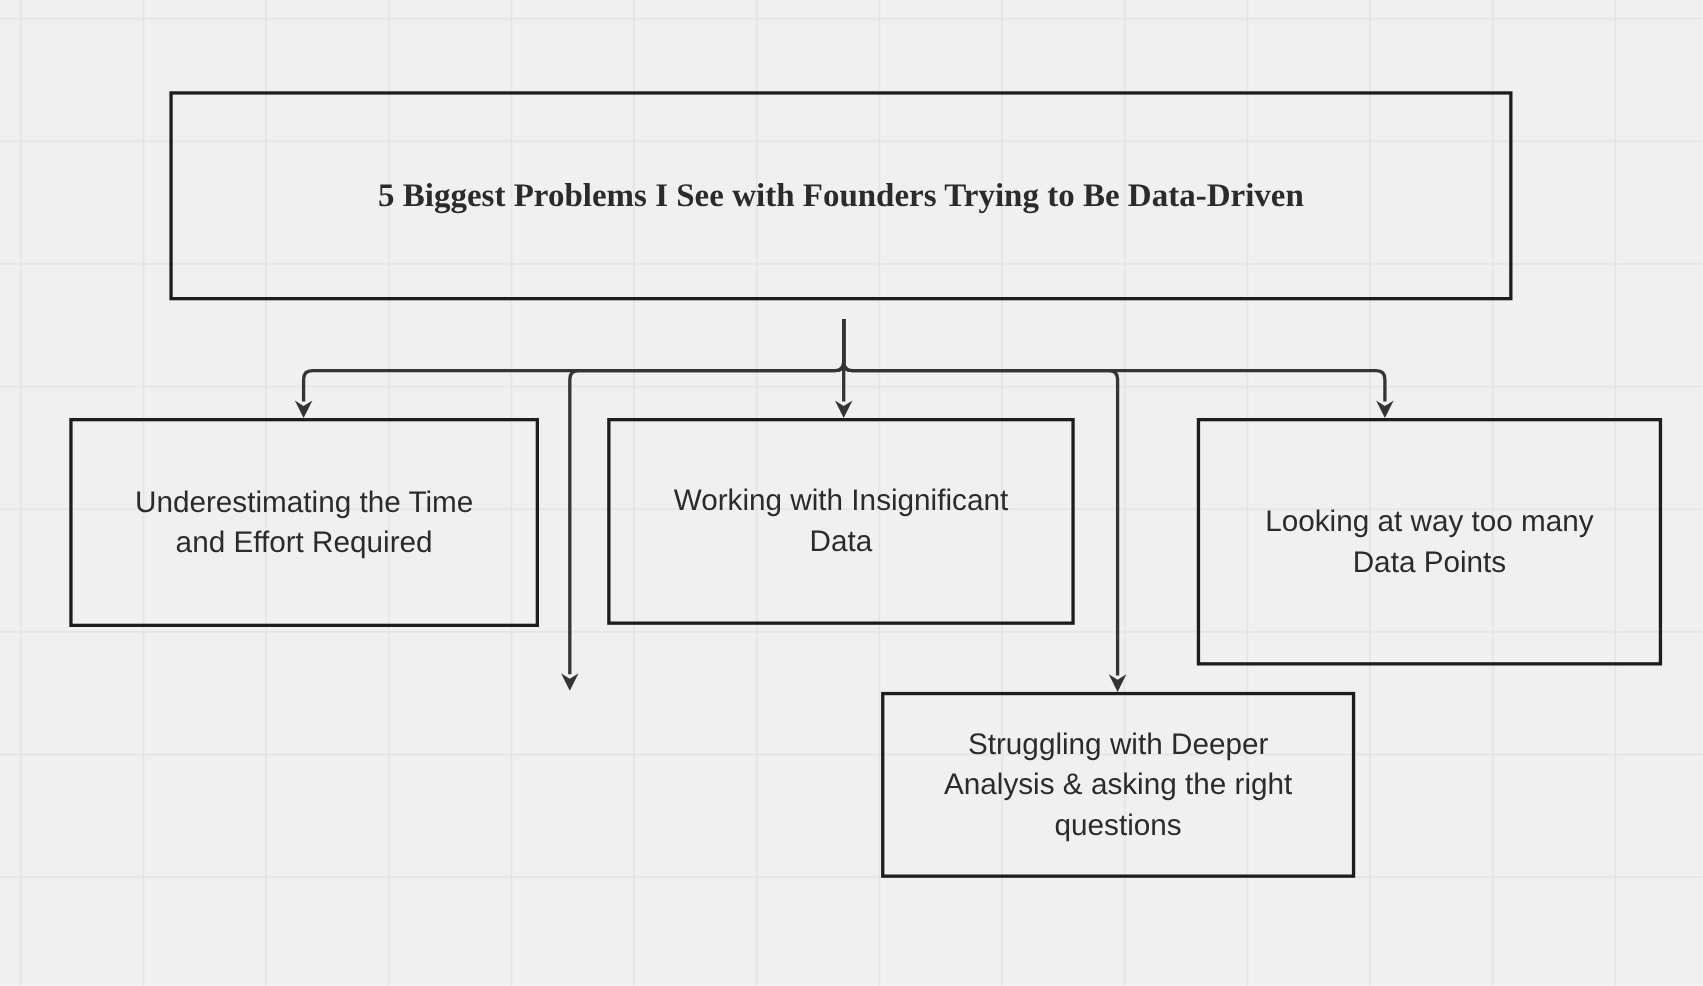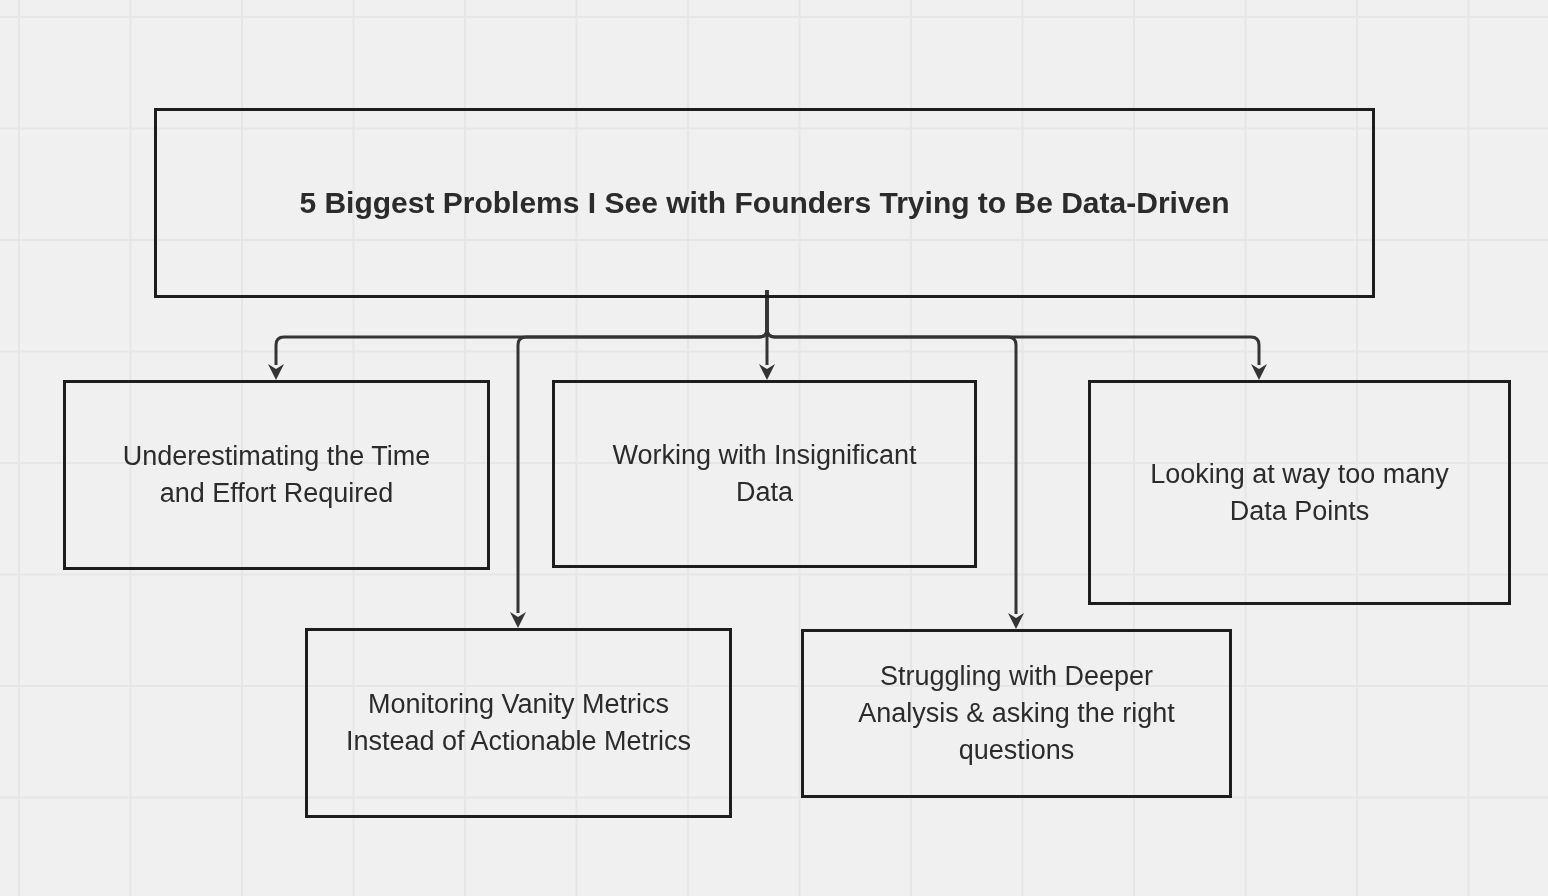--- a/index.html
+++ b/index.html
@@ -70,43 +70,39 @@
     <path d="M 767 290 L 767 329 Q 767 337 775 337 L 1251 337 Q 1259 337 1259 345 L 1259 365"></path>
     <polygon points="1251,364 1259,380 1267,364 1259,369"></polygon>
 
     <path d="M 767 290 L 767 329 Q 767 337 759 337 L 526 337 Q 518 337 518 345 L 518 613"></path>
     <polygon points="510,612 518,628 526,612 518,617"></polygon>
 
     <path d="M 767 290 L 767 329 Q 767 337 775 337 L 1008 337 Q 1016 337 1016 345 L 1016 614"></path>
     <polygon points="1008,613 1016,629 1024,613 1016,618"></polygon>
   </svg>
 
-  <div class="node" style="left:154px; top:108px; width:1221px; height:190px;">
+  <div class="node" style="left:154px; top:83px; width:1221px; height:190px;font-family:Liberation Serif, serif;">
     <div class="root-label">5 Biggest Problems I See with Founders Trying to Be Data-Driven</div>
   </div>
 
   <div class="node" style="left:63px; top:380px; width:427px; height:190px;">
     <div class="node-label">Underestimating the Time
 and Effort Required</div>
   </div>
 
   <div class="node" style="left:552px; top:380px; width:425px; height:188px;text-align:center;">
     <div class="node-label">Working with Insignificant
 Data</div>
   </div>
 
   <div class="node" style="left:1048px; top:380px; width:423px; height:225px;margin-left:40px;">
     <div class="node-label">Looking at way too many
 Data Points</div>
   </div>
 
-  <div class="node" style="left:305px; top:628px; width:427px; height:190px;">
-    <div class="node-label">Monitoring Vanity Metrics
-Instead of Actionable Metrics</div>
-  </div>
 
   <div class="node" style="left:801px; top:629px; width:431px; height:169px;">
     <div class="node-label">Struggling with Deeper
 Analysis &amp; asking the right
 questions</div>
   </div>
 
 </div>
 
 </body></html>

